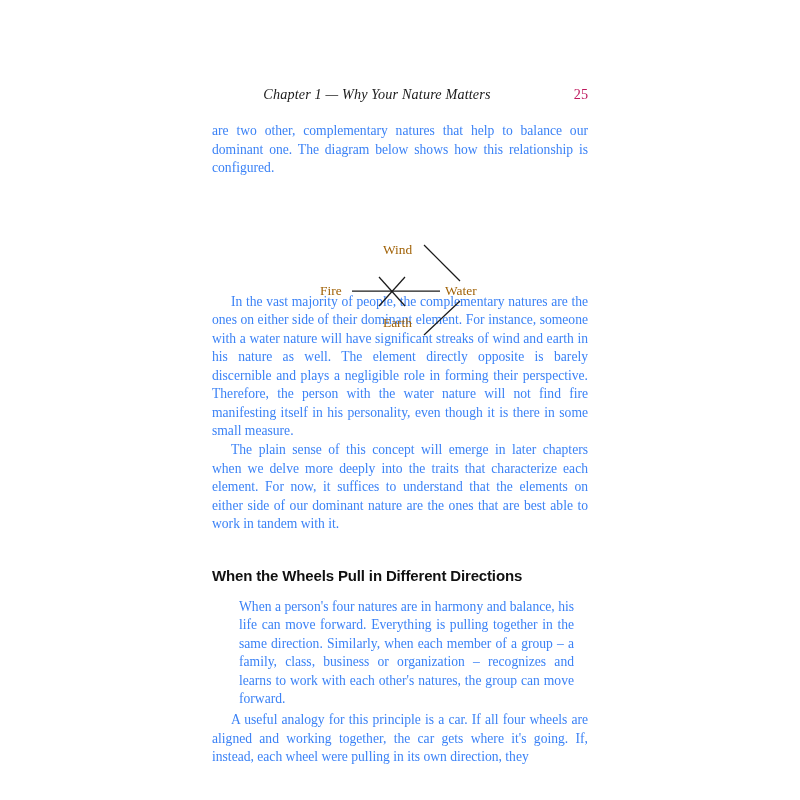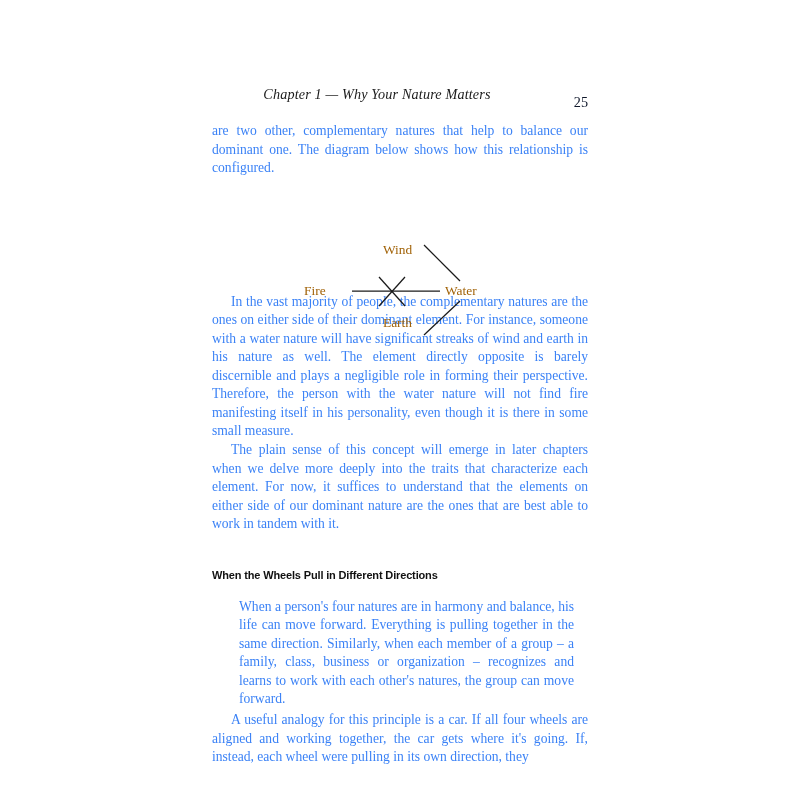--- a/index.html
+++ b/index.html
@@ -43,23 +43,23 @@
     text-align: center;
     font-style: italic;
     font-size: 14.2px;
     letter-spacing: 0.15px;
     color: #1b1b1b;
     white-space: nowrap;
   }
   .running-head .rh-folio {
     position: absolute;
     right: 0;
-    top: 8px;
+    top: 0;
     font-size: 14.2px;
-    color: #0f172a;
+    color: #be185d;
   }
 
   
   .textblock {
     position: absolute;
     left: 212px;
     top: 122px;
     width: 376px;
   }
 
@@ -94,30 +94,30 @@
   }
   .diagram .dlabel {
     position: absolute;
     font-family: "Liberation Serif", serif;
     font-size: 13.4px;
     color: #a16207;
     white-space: nowrap;
     line-height: 1;
   }
   .dlabel-wind  { left: 171px; top: 56px;  }
-  .dlabel-fire  { left: 92px; top: 97px;  }
+  .dlabel-fire  { left: 108px; top: 97px;  }
   .dlabel-water { left: 233px; top: 97px; text-align: center;  }
   .dlabel-earth { left: 171px; top: 129px; }
 
   
   h2.section-heading {
     margin: 0;
     font-family: "Liberation Sans", sans-serif;
     font-weight: bold;
-    font-size: 11px;
+    font-size: 15px;
     line-height: 21px;
     letter-spacing: -0.15px;
     color: #111111;
     text-align: left;
   }
 
   
   p.body.inset {
     margin-left: 27px;
     margin-right: 14px;

